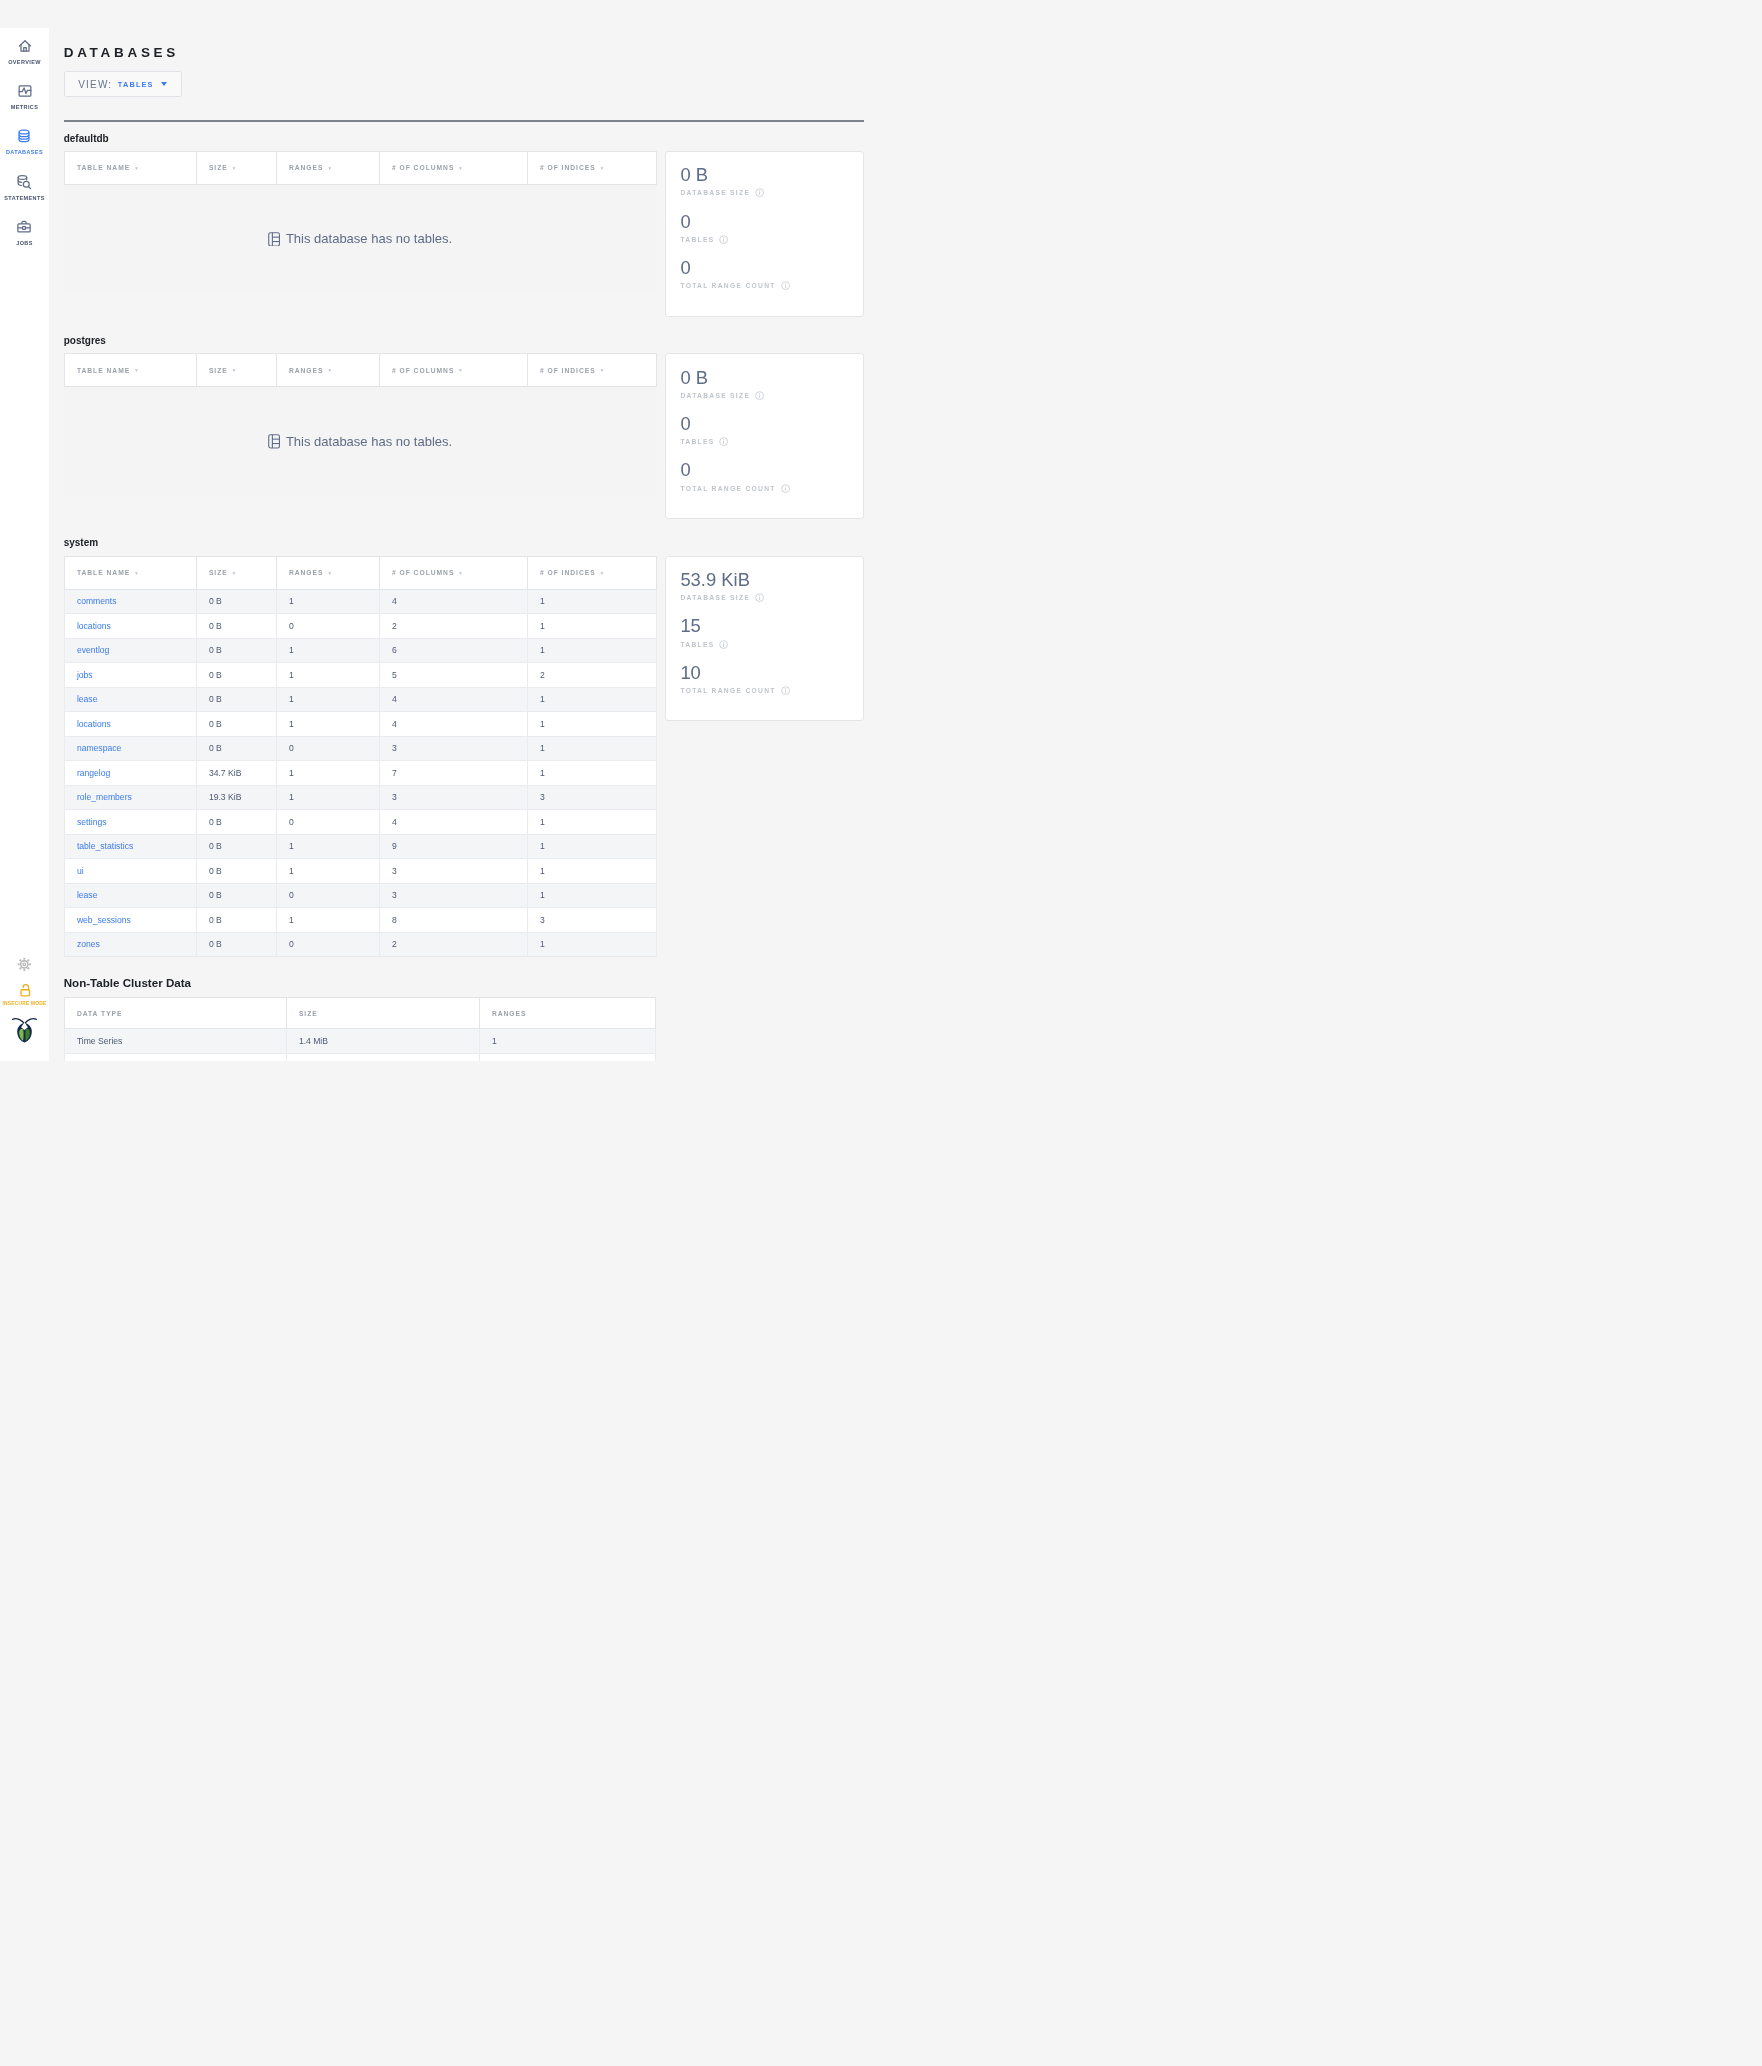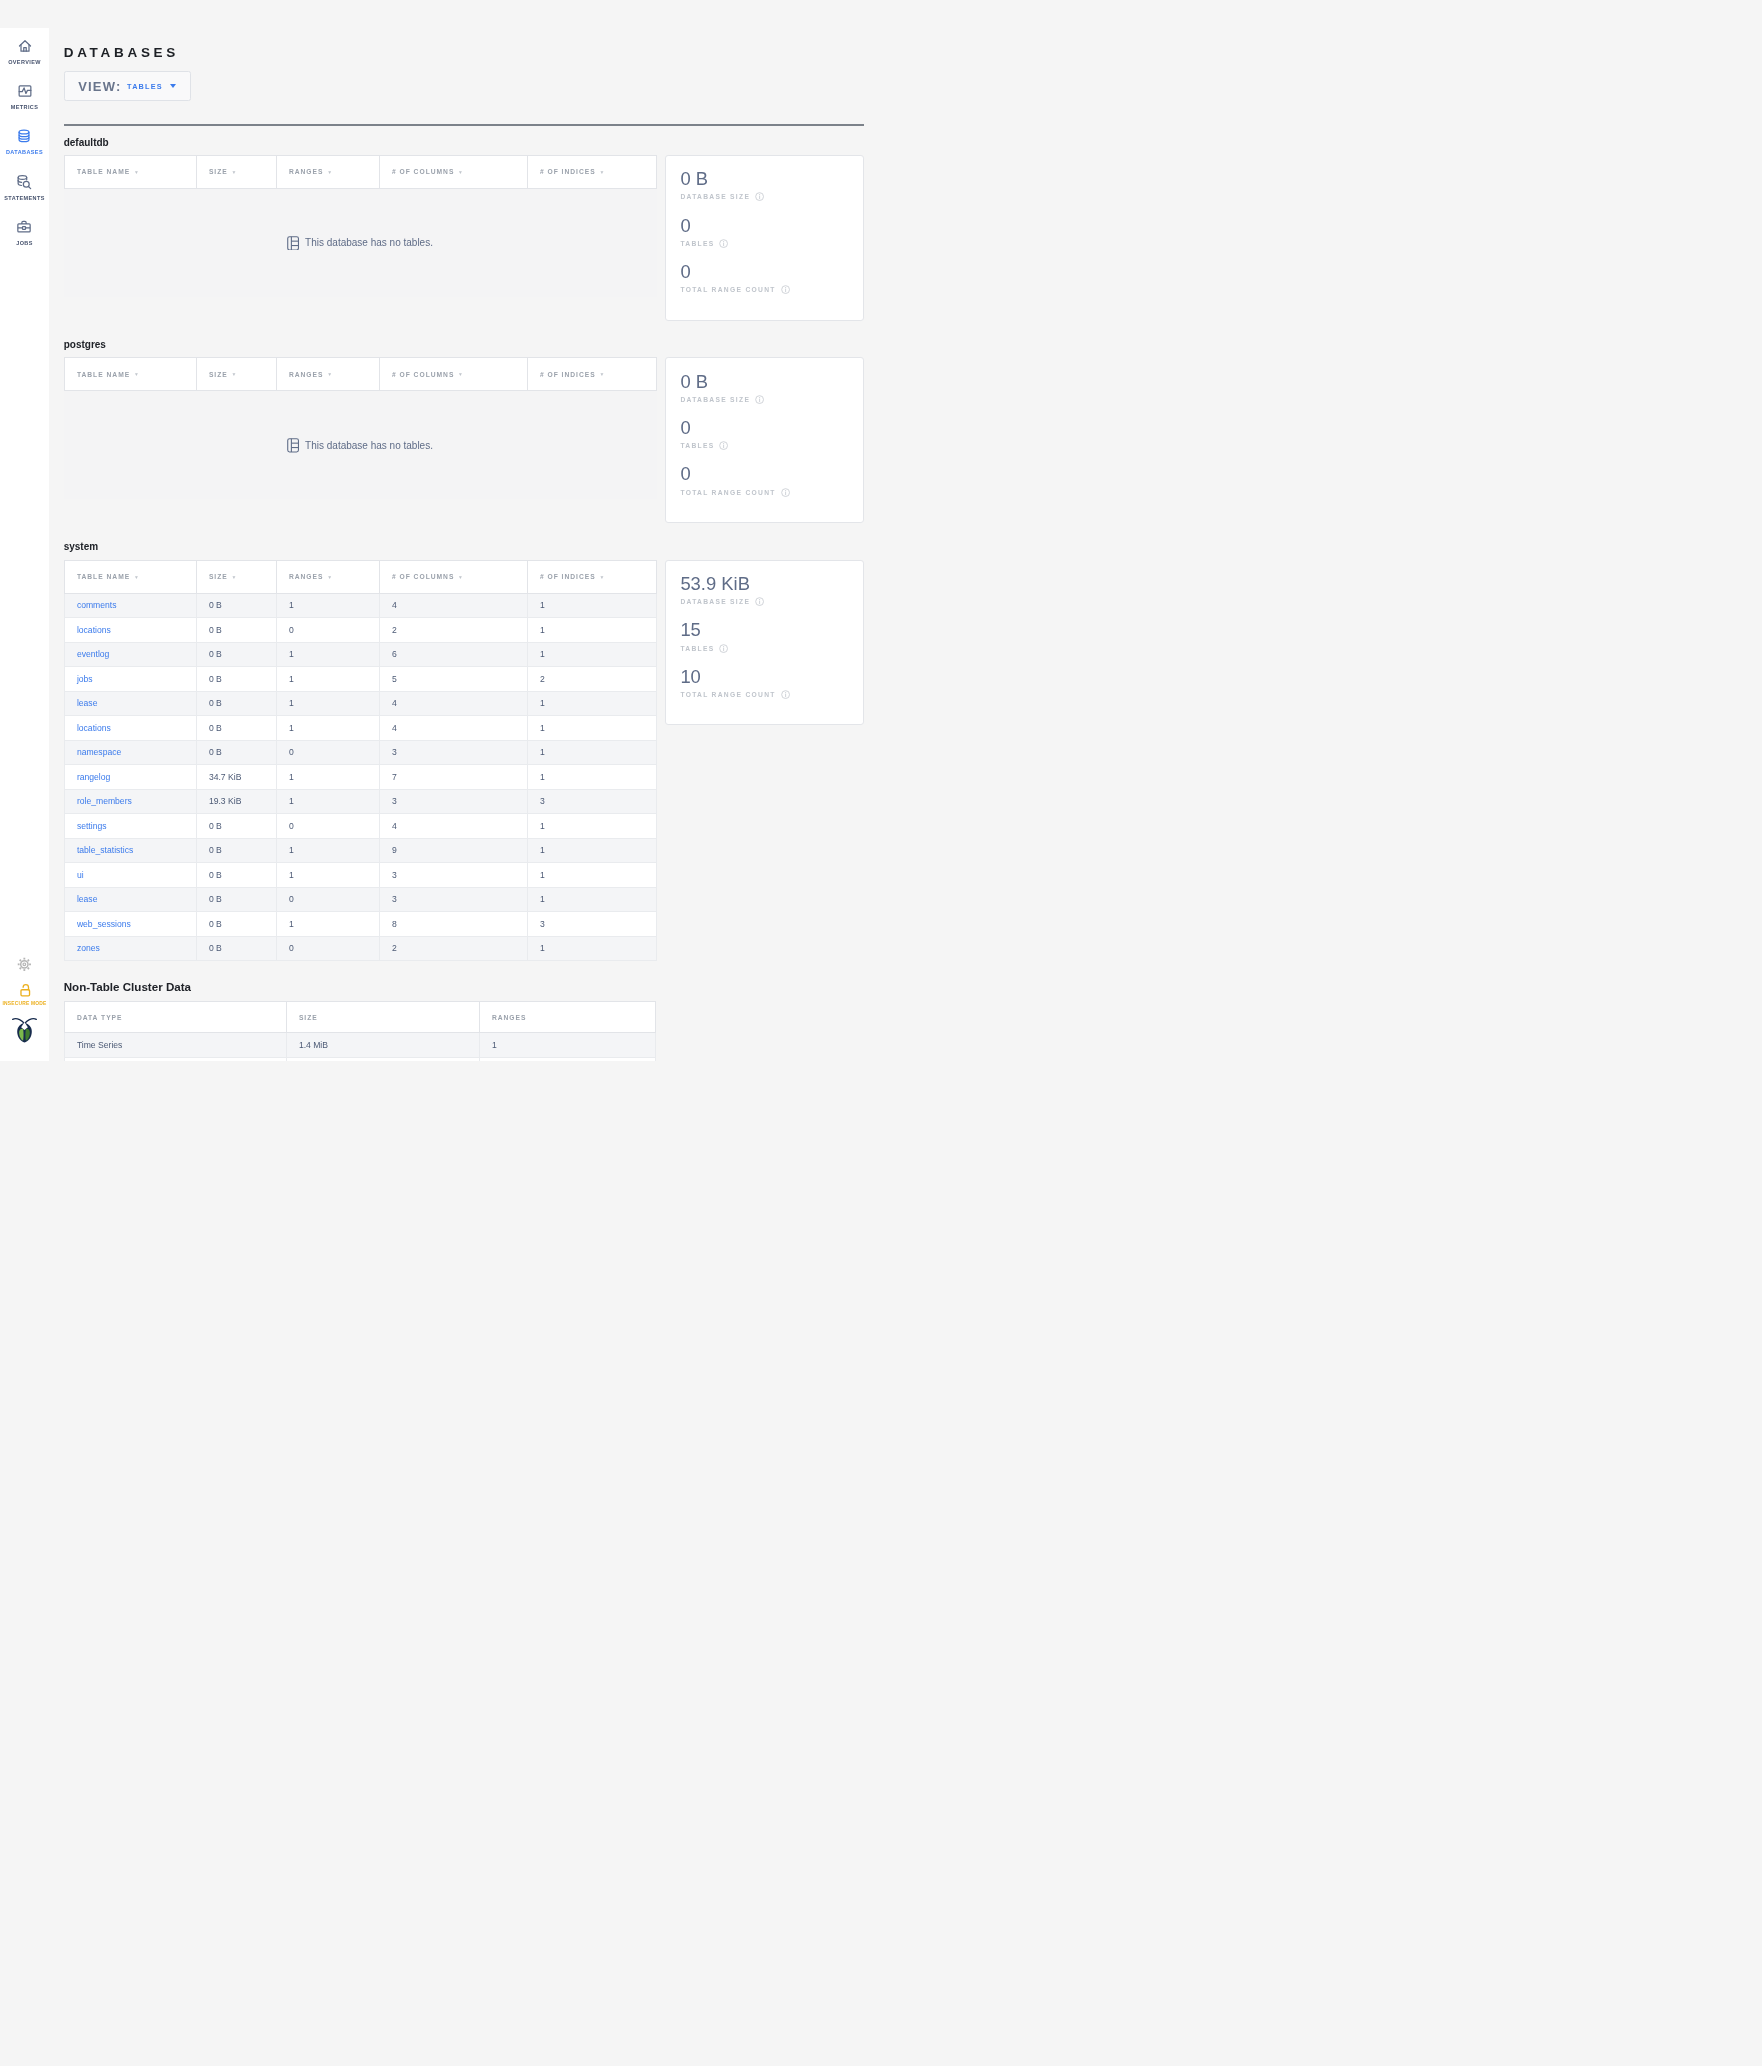--- a/index.html
+++ b/index.html
@@ -16,21 +16,21 @@
   .insecure-label { font-size:4.9px; font-weight:700; letter-spacing:0.2px; color:#ecb01f; margin-top:3.1px; }
   .gear-wrap { margin-bottom:11px; cursor:pointer; }
   .lock-wrap { display:flex; flex-direction:column; align-items:center; cursor:pointer; margin-bottom:9.8px; }
   .logo-wrap { cursor:default; }
 
   
   .content { position:absolute; left:49px; top:0; width:832px; padding:12.2px 17px 24.5px 14.7px; }
   .page-title { font-size:13.5px; font-weight:700; letter-spacing:3.7px; color:#1d2025; margin-top:4.9px; }
   .view-select { display:inline-flex; align-items:center; margin-top:11px; padding:6.7px 13.5px;
                  border:0.6px solid #dfe2e7; border-radius:2.4px; background:#f9f9fa; cursor:pointer; }
-  .view-label { font-size:13px; font-weight:700; letter-spacing:1.2px; color:#69758c; margin-right:5.5px; }
+  .view-label { font-size:10px; font-weight:400; letter-spacing:1.2px; color:#69758c; margin-right:5.5px; }
   .view-value { font-size:7.3px; font-weight:600; letter-spacing:1.2px; color:#3b7bec; }
   .caret { width:0; height:0; border-left:3.7px solid transparent; border-right:3.7px solid transparent;
            border-top:4.3px solid #3b7bec; margin-left:7.3px; }
   .divider { height:1.2px; background:#7c828a; margin-top:23px; }
 
   .db-title { font-size:10px; font-weight:700; color:#202329; margin-top:18.4px; margin-bottom:7.3px; }
   .db-section:first-of-type .db-title { margin-top:11px; }
   .db-body { display:flex; align-items:flex-start; }
 
   table { border-collapse:collapse; table-layout:fixed; }
@@ -39,21 +39,21 @@
   .db-table col.c4{width:148px} .db-table col.c5{width:129px}
   th { height:33px; background:#ffffff; border:0.6px solid #e2e4e8; text-align:left; padding:0 12.2px;
        font-size:6.7px; font-weight:600; letter-spacing:1px; color:#9aa1ab; cursor:pointer; white-space:nowrap; }
   .sort-arrow::after { content:"▼"; font-size:4.9px; color:#c2c7cd; margin-left:3.7px; vertical-align:0.6px; }
   td { height:24.5px; padding:0 12.2px; font-size:8.6px; color:#4c5a75; border:0.6px solid #e9ebee; background:#ffffff; }
   tbody tr:nth-child(odd) td { background:#f4f5f7; }
   td a { color:#3b7bec; text-decoration:none; cursor:pointer;text-align:right; }
 
   .empty-body { width:593px; height:108px; background:#f4f4f5; display:flex; align-items:center;
                 justify-content:center; gap:5.5px; }
-  .empty-msg { font-size:10px; color:#5f6c87; }
+  .empty-msg { font-size:13px; color:#5f6c87; }
 
   .stat-card { width:200px; min-height:141px; margin-left:8px; background:#ffffff;
                border:0.6px solid #e3e5e9; border-radius:3.1px; padding:12.2px 14.7px; }
   .stat-value { font-size:18.4px; color:#5f6c87; line-height:1.15; }
   .stat-label { display:flex; align-items:center; gap:4.9px; font-size:6.7px; font-weight:600;
                 letter-spacing:1.3px; color:#bfc4cb; margin:3.1px 0 13px; }
 
   .nt-title { font-size:11.6px; font-weight:700; color:#202329; margin-top:18.4px; margin-bottom:8.6px; }
   .nt-table { width:591px; }
   .nt-table col.n1{width:222px} .nt-table col.n2{width:193px} .nt-table col.n3{width:176px}

